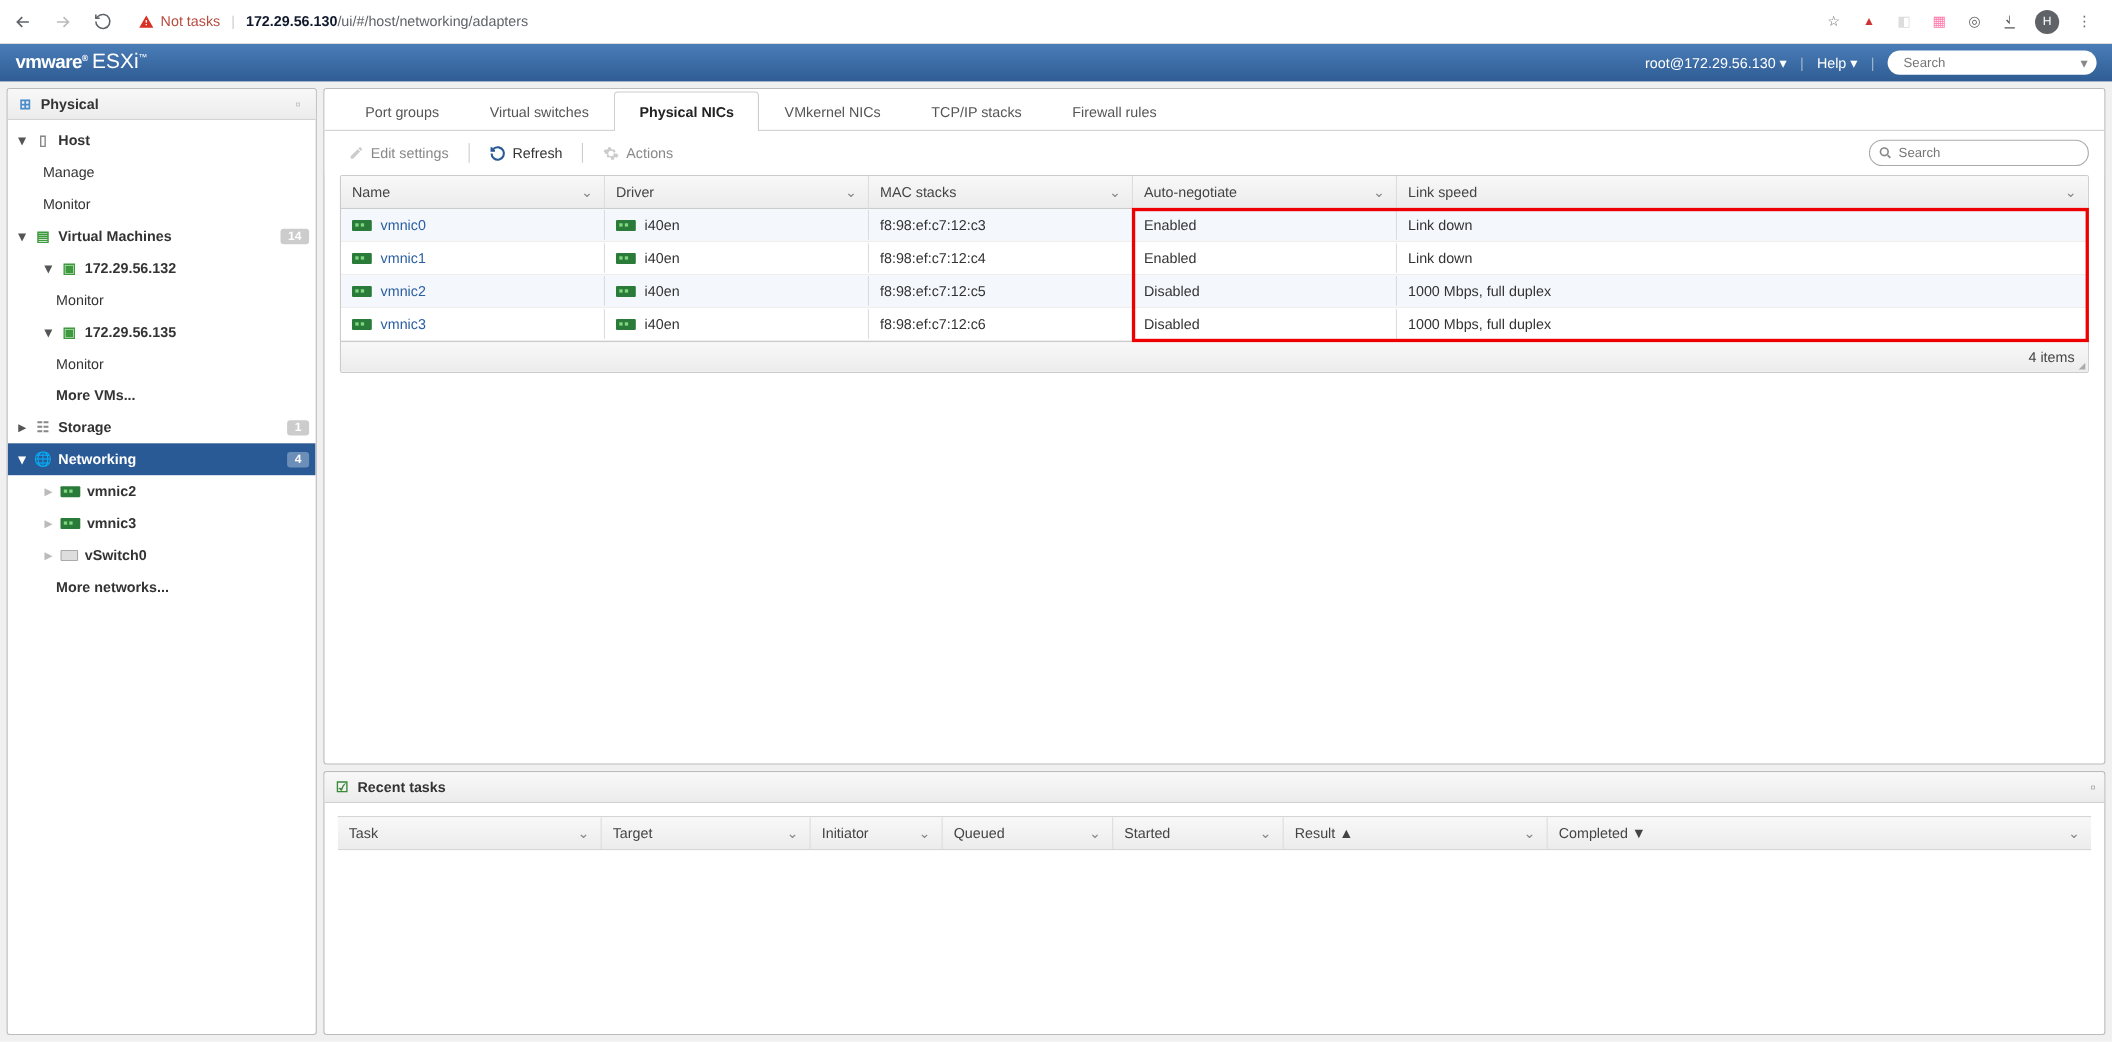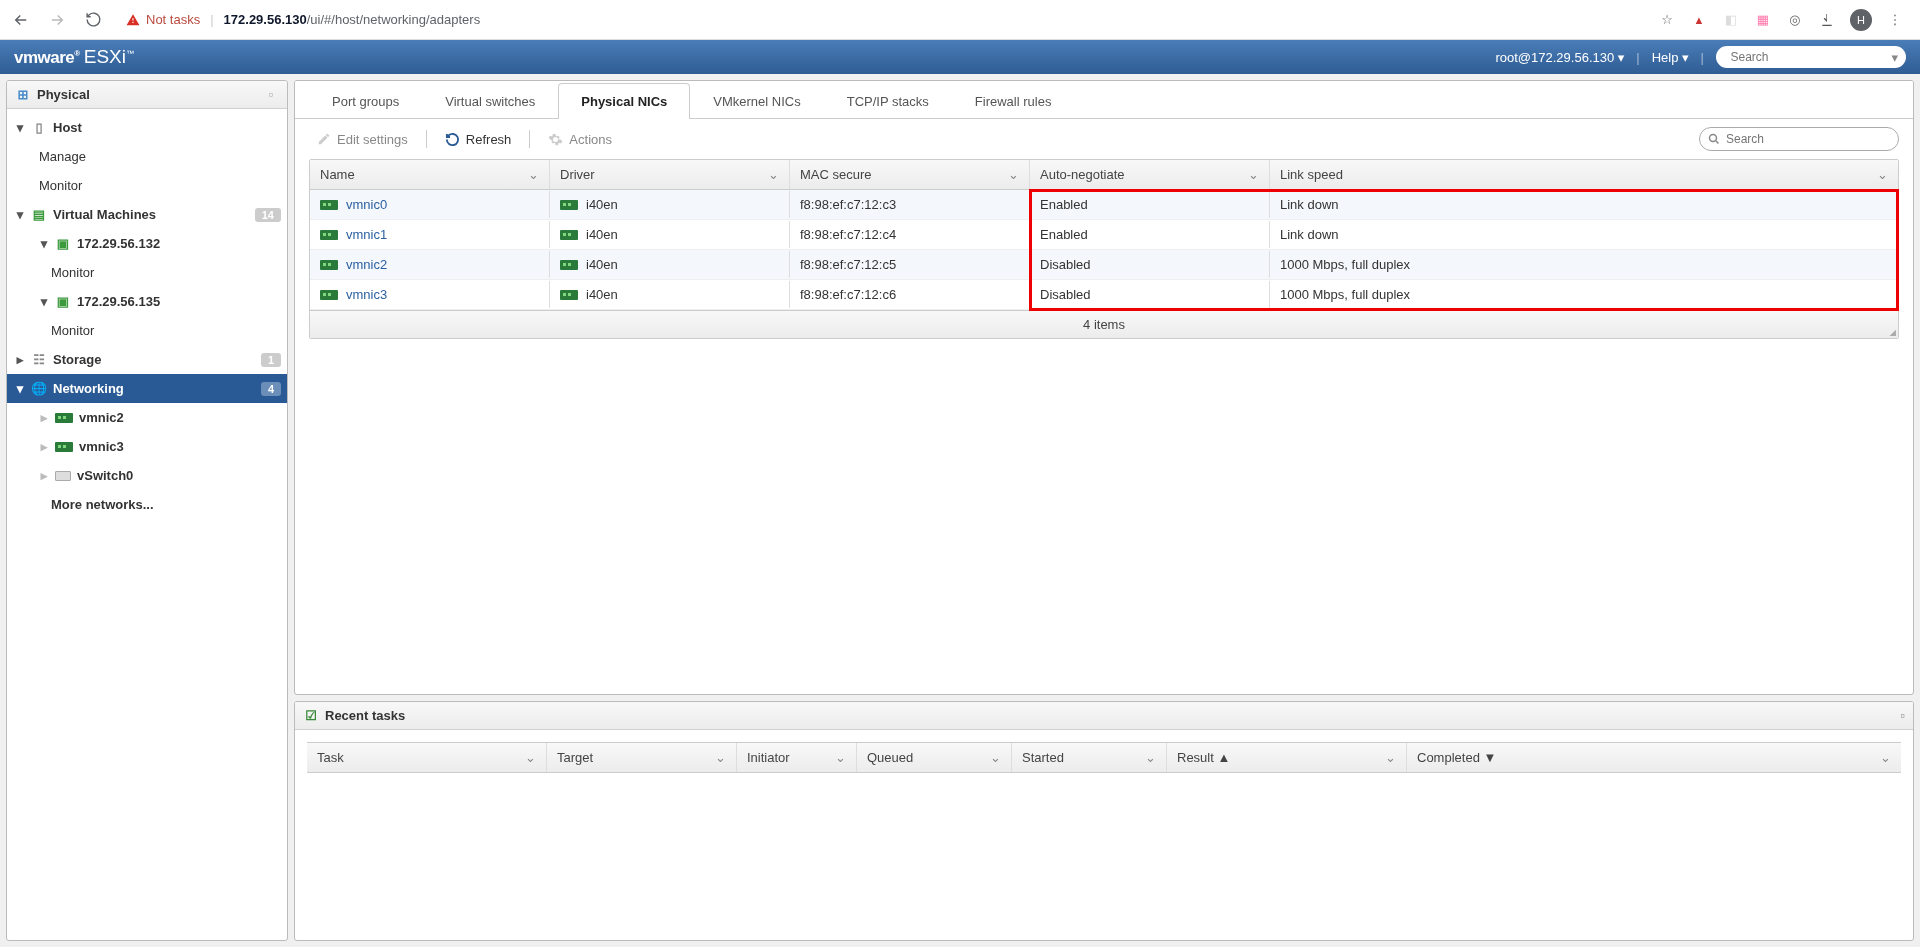--- a/index.html
+++ b/index.html
@@ -65,21 +65,21 @@
   
   .grid{border:1px solid #ccc;margin:0 14px 0 14px;border-radius:2px;overflow:hidden}
   .grid-hdr{display:flex;background:linear-gradient(#f8f8f8,#ececec);border-bottom:1px solid #ccc;height:30px}
   .gcell{padding:6px 10px;border-right:1px solid #ddd;display:flex;align-items:center;gap:8px;overflow:hidden}
   .ghdr{position:relative;color:#444}
   .ghdr .dd{margin-left:auto;color:#888}
   .c1{width:240px}.c2{width:240px}.c3{width:240px}.c4{width:240px}.c5{flex:1;border-right:none}
   .grid-row{display:flex;height:30px;align-items:center;border-bottom:1px solid #eee}
   .grid-row:nth-child(odd){background:#f4f7fb}
   .grid-row .link{color:#2a5fa0}
-  .grid-ftr{background:linear-gradient(#f8f8f8,#ececec);text-align:center;padding:6px 12px;color:#444;border-top:1px solid #ccc;position:relative}
+  .grid-ftr{background:linear-gradient(#f8f8f8,#ececec);text-align:right;padding:6px 12px;color:#444;border-top:1px solid #ccc;position:relative}
   .resize-grip{position:absolute;right:2px;bottom:2px;width:10px;height:10px;color:#aaa;overflow:hidden}
   .highlight-box{position:absolute;border:3px solid #e00;pointer-events:none}
   .grid-wrap{position:relative}
   
   .tasks{height:240px}
   .tasks .grid{margin:12px;border:none;border-top:1px solid #ccc;border-radius:0}
   .tasks .panel-hdr .ic{color:#3a8a3a}
   .tcell{padding:6px 10px;border-right:1px solid #ddd;display:flex;align-items:center}
   .t1{width:240px}.t2{width:190px}.t3{width:120px}.t4{width:155px}.t5{width:155px}.t6{width:240px}.t7{flex:1;border-right:none}
   .max-ic{margin-left:auto;color:#888}
@@ -190,20 +190,23 @@
             <span>Monitor</span>
           </div>
         <div class="tree-row lvl1 bold">
             <span class="caret">▾</span>
             <span class="ic ic-vm">▣</span>
             <span>172.29.56.135</span>
           </div>
         <div class="tree-row lvl2">
             <span>Monitor</span>
           </div>
+        <div class="tree-row lvl2 bold">
+            <span>More VMs...</span>
+          </div>
 
         <div class="tree-row bold">
             <span class="caret">▸</span>
             <span class="ic ic-db">☷</span>
             <span>Storage</span>
             <span class="badge">1</span>
           </div>
 
         <div class="tree-row bold sel">
             <span class="caret">▾</span>
@@ -280,21 +283,21 @@
         <div class="grid-hdr">
           <div class="gcell ghdr c1">
                 <span>Name</span>
                 <span class="dd">⌄</span>
               </div>
           <div class="gcell ghdr c2">
                 <span>Driver</span>
                 <span class="dd">⌄</span>
               </div>
           <div class="gcell ghdr c3">
-                <span>MAC secure</span>
+                <span>MAC stacks</span>
                 <span class="dd">⌄</span>
               </div>
           <div class="gcell ghdr c4">
                 <span>Auto-negotiate</span>
                 <span class="dd">⌄</span>
               </div>
           <div class="gcell ghdr c5">
                 <span>Link speed</span>
                 <span class="dd">⌄</span>
               </div>

